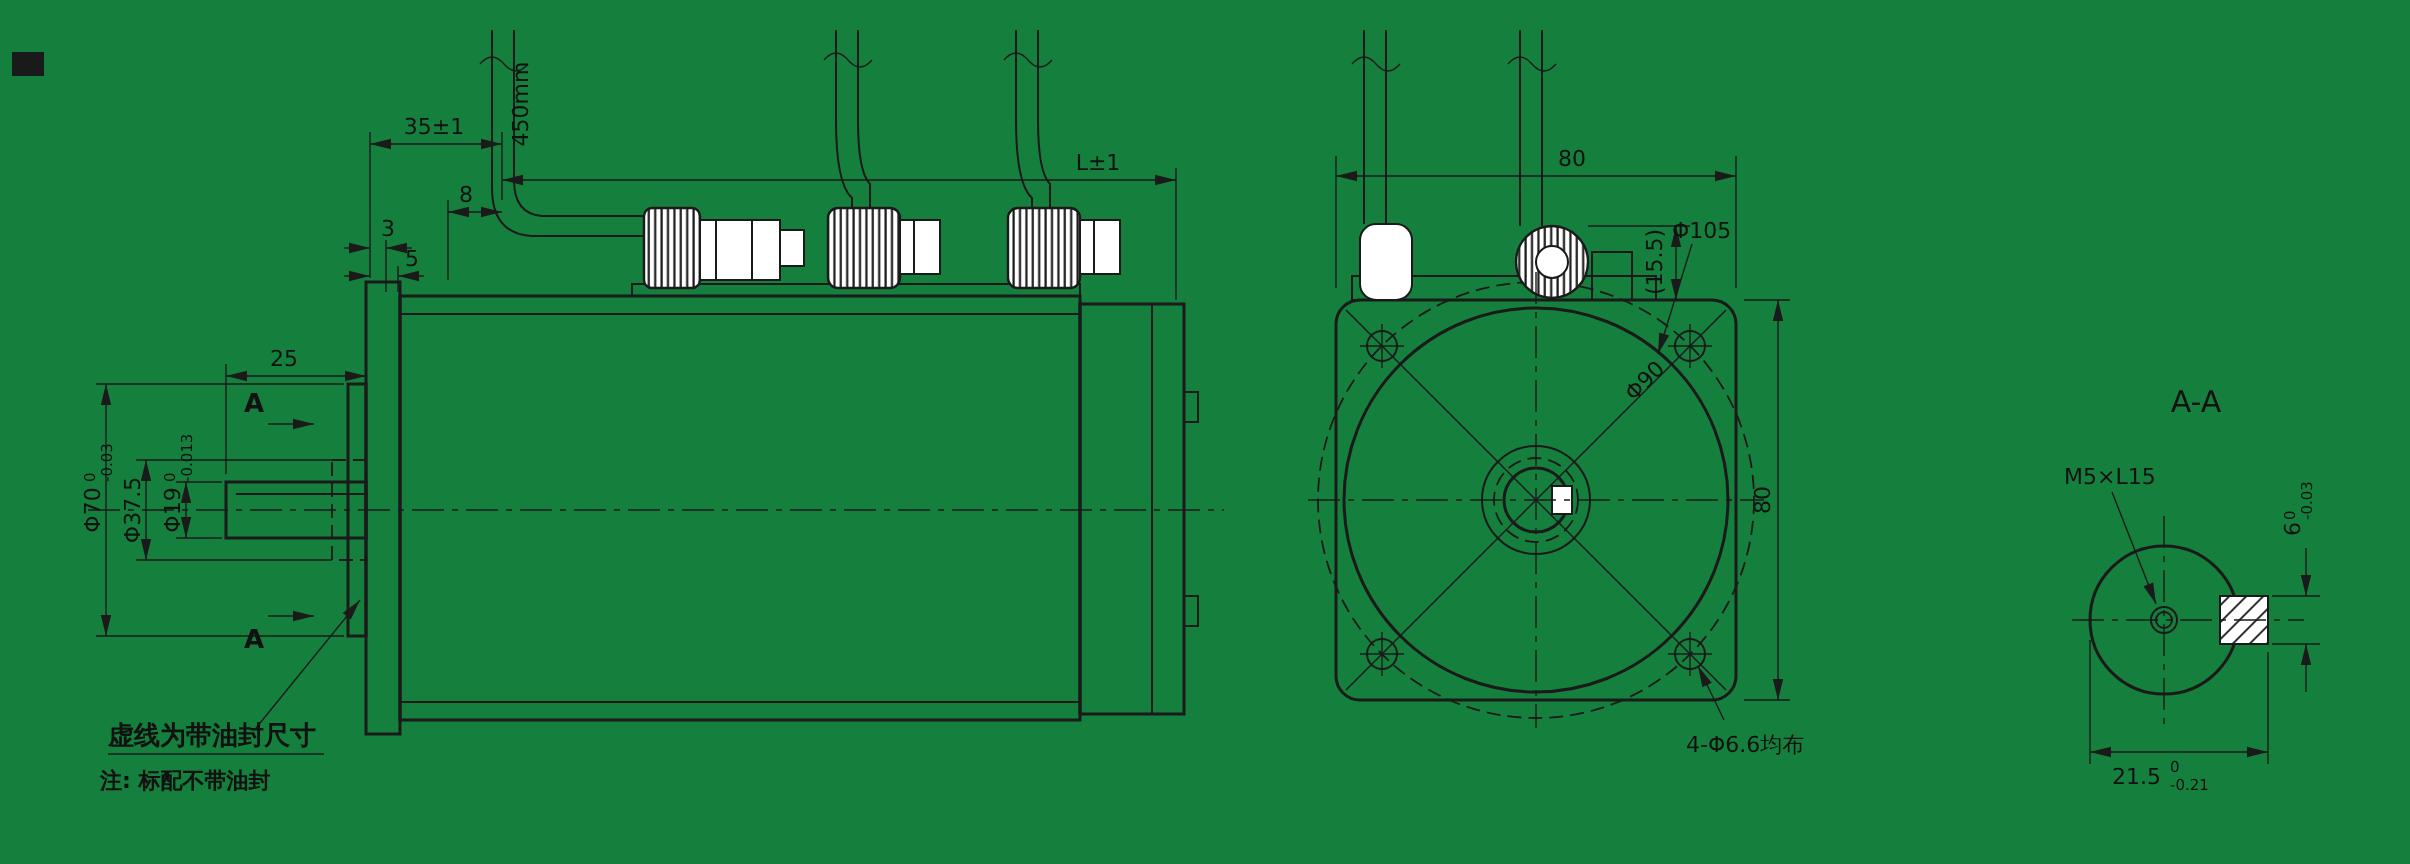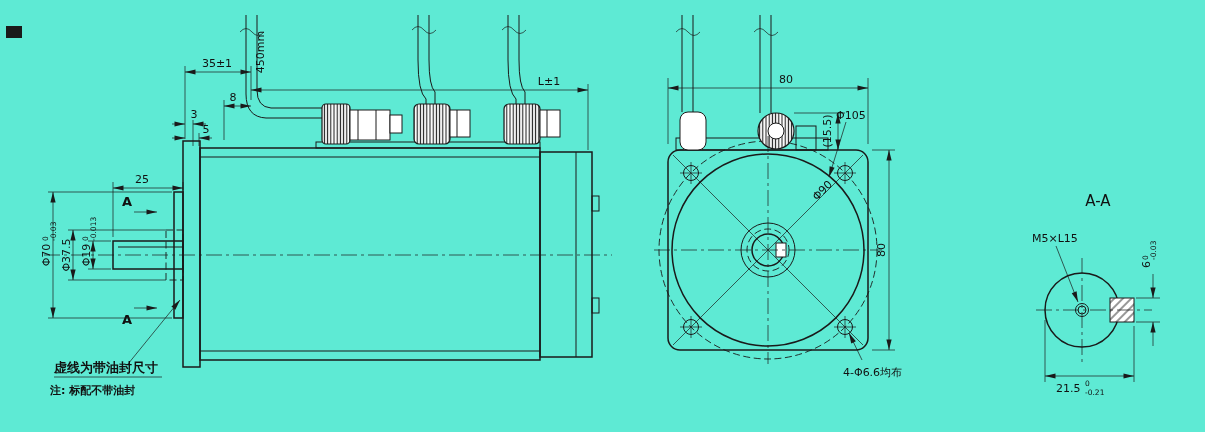--- a/index.html
+++ b/index.html
@@ -1,16 +1,16 @@
 <!DOCTYPE html>
 <html><head>
 <meta charset="utf-8">
 <style>
   html,body{margin:0;padding:0;background:#fff}
-  .sheet{position:relative;width:1205px;height:432px;background:#5eead4;
+  .sheet{position:relative;width:1205px;height:432px;background:#15803d;
          font-family:"DejaVu Sans","Liberation Sans",sans-serif;overflow:hidden}
   svg{display:block}
   .ol {stroke:#1a1a1a;stroke-width:1.5;fill:none}
   .ol2{stroke:#1a1a1a;stroke-width:1;fill:none}
   .thin{stroke:#1a1a1a;stroke-width:.7;fill:none}
   .dim{stroke:#1a1a1a;stroke-width:.7;fill:none}
   .cl {stroke:#1a1a1a;stroke-width:.7;fill:none;stroke-dasharray:16 4 3 4}
   .hid{stroke:#1a1a1a;stroke-width:.9;fill:none;stroke-dasharray:7 3.5}
   .wf {fill:#fff;stroke:#1a1a1a;stroke-width:1}
   .kn {fill:url(#knurl);stroke:#1a1a1a;stroke-width:1.2}

